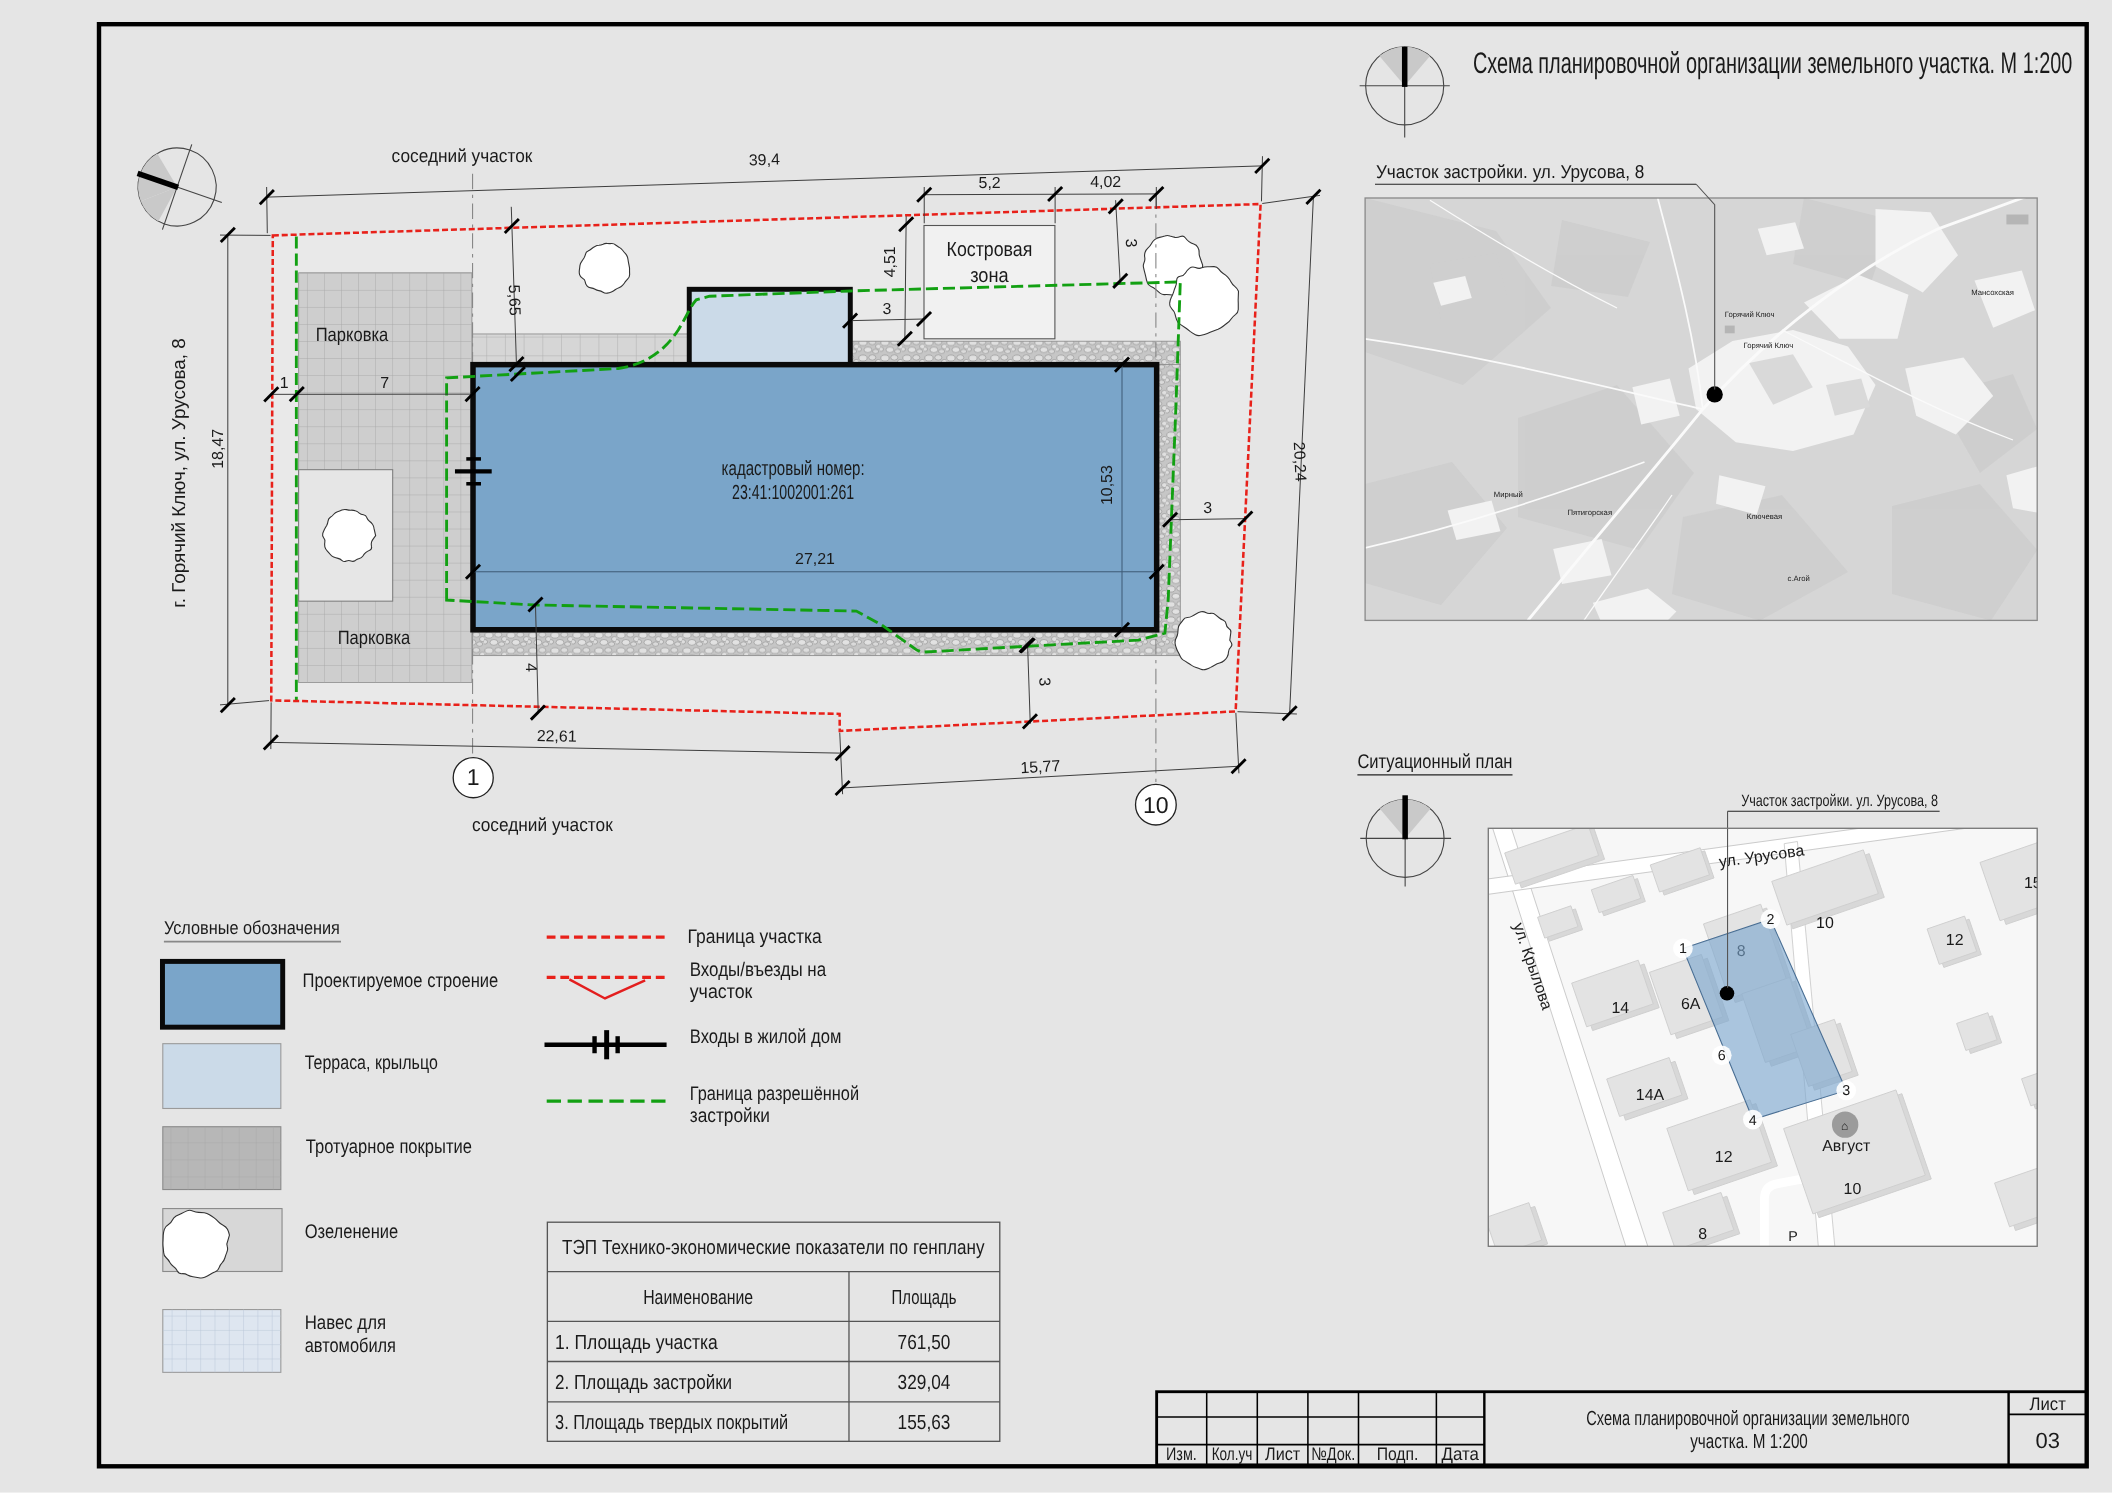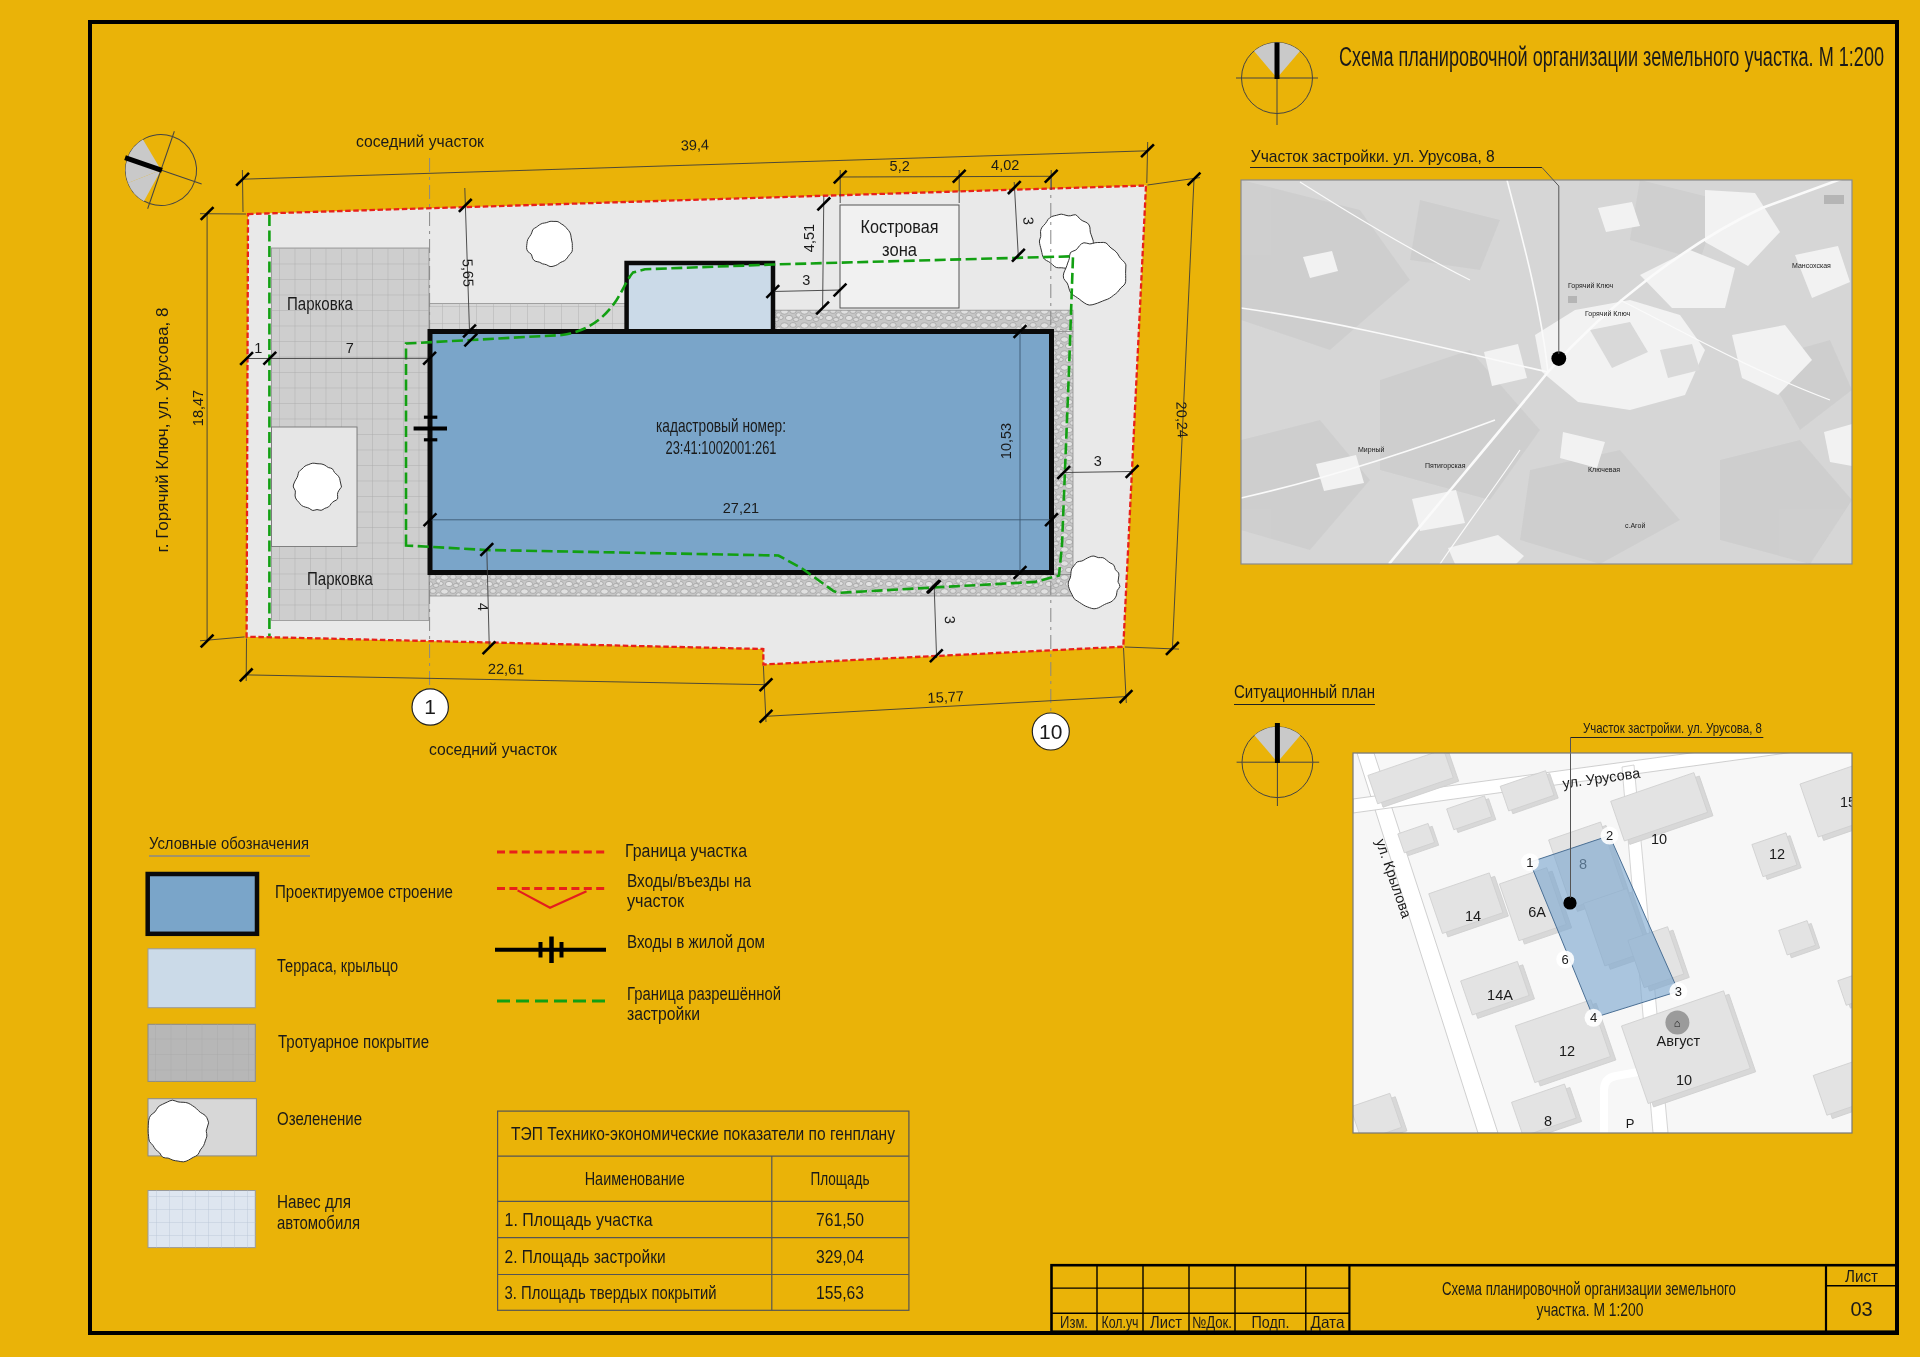--- a/index.html
+++ b/index.html
@@ -1,16 +1,16 @@
 <!DOCTYPE html>
 <html><head>
 <meta charset="utf-8">
 <style>
   html,body{margin:0;padding:0;background:#ffffff;}
-  #page{position:relative;width:1920px;height:1357px;background:#eab308;overflow:hidden;}
+  #page{position:relative;width:1920px;height:1357px;background:#e5e5e5;overflow:hidden;}
   svg{display:block;}
   text{font-family:"Liberation Sans",sans-serif;fill:#1a1a1a;}
 </style>
 </head>
 <body>
 <div id="page">
 <svg width="1920" height="1357" viewBox="0 0 1920 1357">
 <defs>
   <pattern id="grid15" width="15.5" height="15.5" patternUnits="userSpaceOnUse">
     <path d="M0,0 H15.5 M0,0 V15.5" stroke="#a6a6a6" stroke-width="0.8" fill="none"></path>

